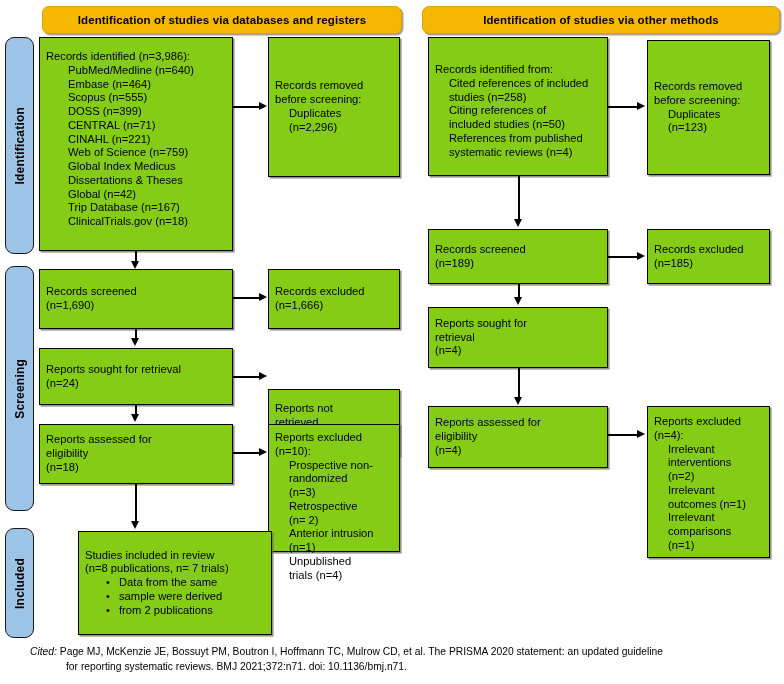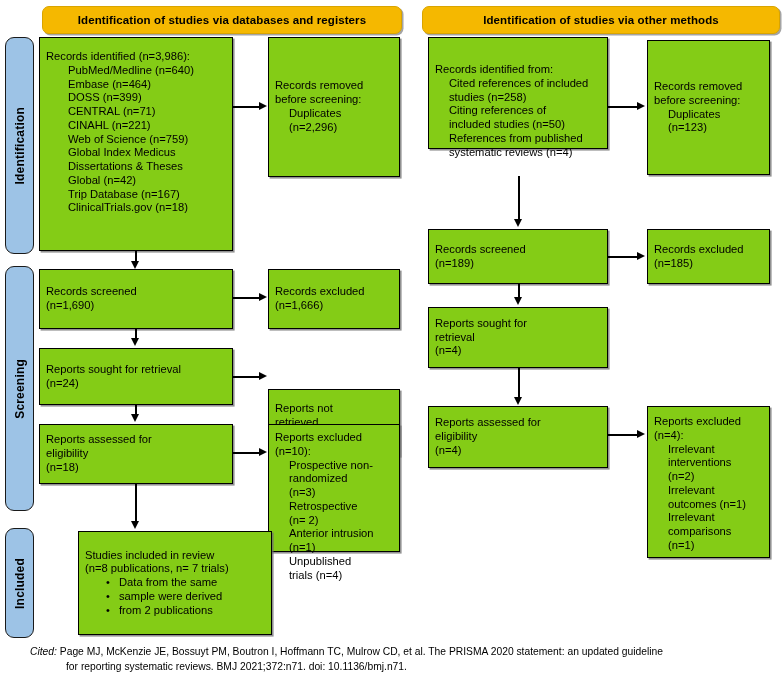--- a/index.html
+++ b/index.html
@@ -86,20 +86,21 @@
     <span>Screening</span>
   </div>
   <div class="pill" style="left:5px;top:528px;width:27px;height:108px;">
     <span>Included</span>
   </div>
 
   <div class="box" style="left:39px;top:37px;width:194px;height:214px;justify-content:flex-start;padding-top:12px;">
     <div class="ln">Records identified (n=3,986):</div>
     <div class="ln ind">PubMed/Medline (n=640)</div>
     <div class="ln ind">Embase (n=464)</div>
+    <div class="ln ind">Scopus (n=555)</div>
     <div class="ln ind">DOSS (n=399)</div>
     <div class="ln ind">CENTRAL (n=71)</div>
     <div class="ln ind">CINAHL (n=221)</div>
     <div class="ln ind">Web of Science (n=759)</div>
     <div class="ln ind">Global Index Medicus</div>
     <div class="ln ind">Dissertations &amp; Theses</div>
     <div class="ln ind">Global (n=42)</div>
     <div class="ln ind">Trip Database (n=167)</div>
     <div class="ln ind">ClinicalTrials.gov (n=18)</div>
   </div>
@@ -179,21 +180,21 @@
   <div class="box" style="left:39px;top:531px;width:194px;height:104px;margin-left:39px;">
     <div class="ln">Studies included in review</div>
     <div class="ln">(n=8 publications, n= 7 trials)</div>
     <ul>
       <li>Data from the same</li>
       <li style="list-style:none;">sample were derived</li>
       <li style="list-style:none;">from 2 publications</li>
     </ul>
   </div>
 
-  <div class="box" style="left:428px;top:37px;width:180px;height:112px;justify-content:flex-start;padding-top:25px;">
+  <div class="box" style="left:428px;top:37px;width:180px;height:139px;justify-content:flex-start;padding-top:25px;">
     <div class="ln">Records identified from:</div>
     <div class="ln ind2">Cited references of included</div>
     <div class="ln ind2">studies (n=258)</div>
     <div class="ln ind2">Citing references of</div>
     <div class="ln ind2">included studies (n=50)</div>
     <div class="ln ind2">References from published</div>
     <div class="ln ind2">systematic reviews (n=4)</div>
   </div>
 
   <div class="box" style="left:647px;top:40px;width:123px;height:135px;">

